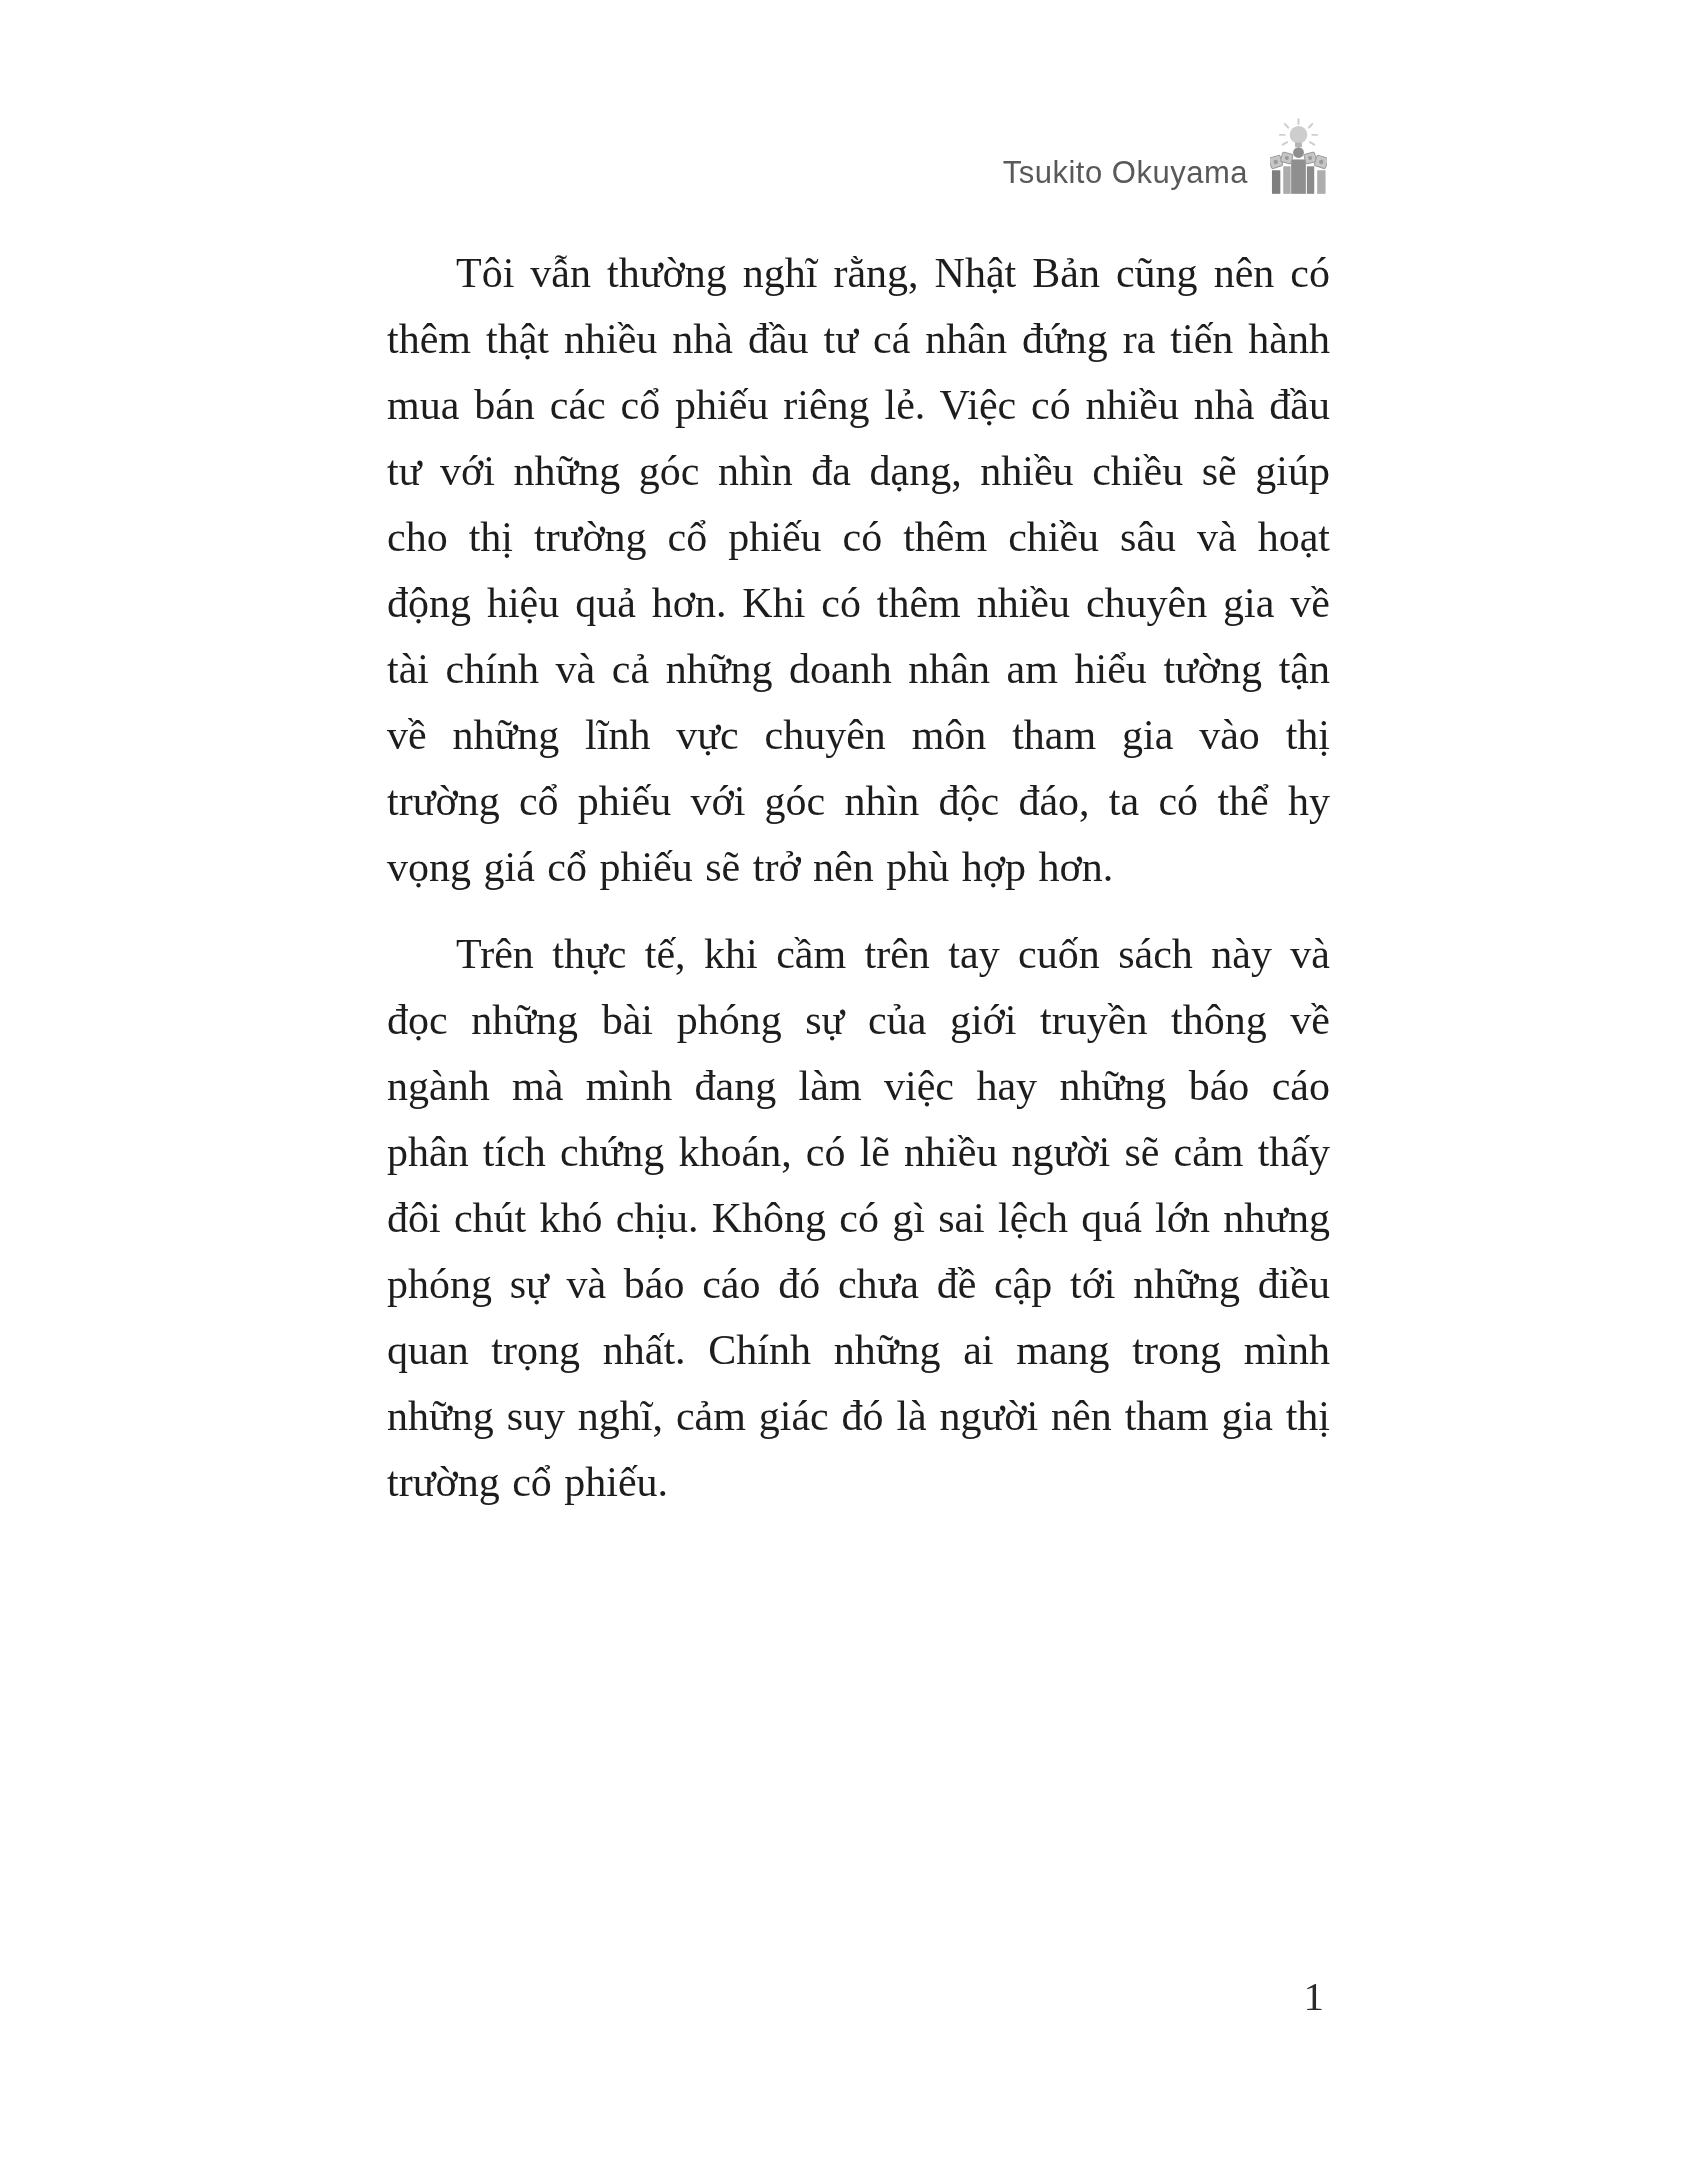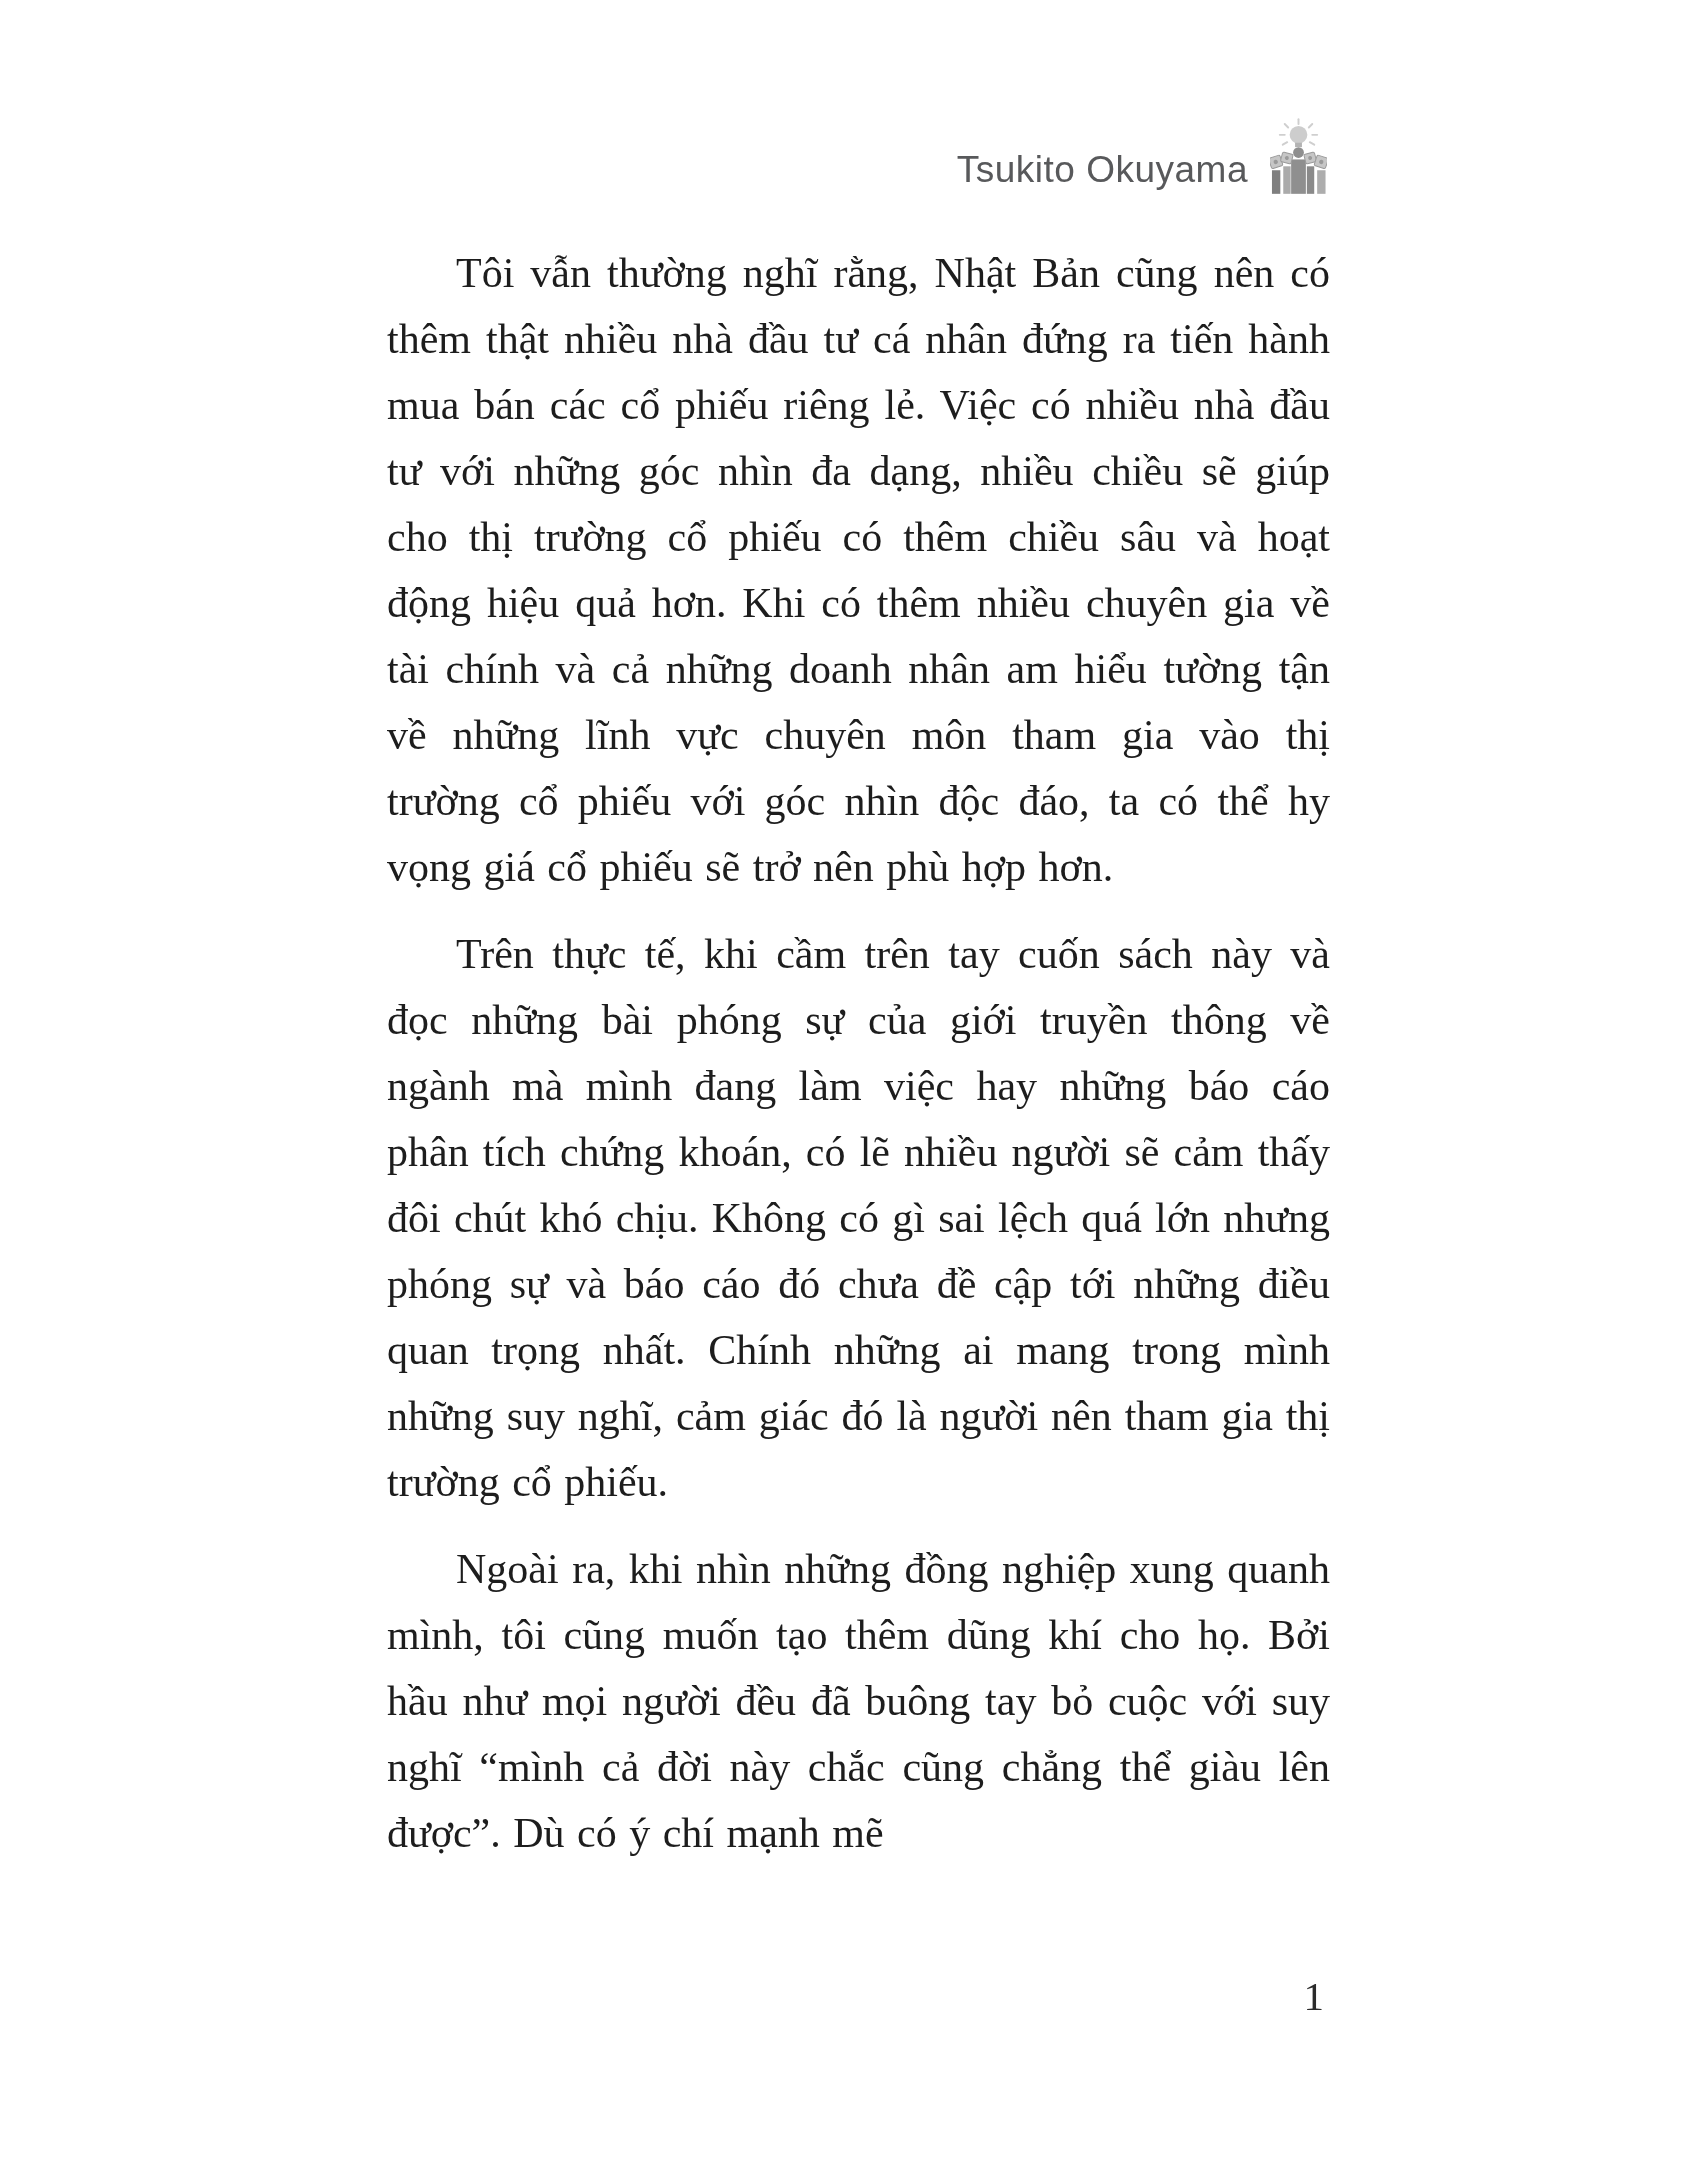--- a/index.html
+++ b/index.html
@@ -18,21 +18,21 @@
   .page-header {
     position: absolute;
     top: 117px;
     right: 356px;
     display: flex;
     align-items: flex-end;
     gap: 22px;
   }
   .author-name {
     font-family: "Liberation Sans", "DejaVu Sans", sans-serif;
-    font-size: 37px;
+    font-size: 31px;
     font-weight: 400;
     color: #58595b;
     letter-spacing: 0.5px;
     line-height: 1;
     padding-bottom: 6px;
     white-space: nowrap;
   }
   .header-icon {
     width: 57px;
     height: 77px;
@@ -112,19 +112,18 @@
           <rect x="46" y="40" width="12" height="11" rx="1.5" fill="#c6c6c6" stroke="#9a9a9a" stroke-width="1"></rect>
           <circle cx="52" cy="45.5" r="2.2" fill="#9a9a9a"></circle>
         </g>
       </svg>
     </span>
   </div>
 
   <div class="text-block">
     <p>Tôi vẫn thường nghĩ rằng, Nhật Bản cũng nên có thêm thật nhiều nhà đầu tư cá nhân đứng ra tiến hành mua bán các cổ phiếu riêng lẻ. Việc có nhiều nhà đầu tư với những góc nhìn đa dạng, nhiều chiều sẽ giúp cho thị trường cổ phiếu có thêm chiều sâu và hoạt động hiệu quả hơn. Khi có thêm nhiều chuyên gia về tài chính và cả những doanh nhân am hiểu tường tận về những lĩnh vực chuyên môn tham gia vào thị trường cổ phiếu với góc nhìn độc đáo, ta có thể hy vọng giá cổ phiếu sẽ trở nên phù hợp hơn.</p>
     <p>Trên thực tế, khi cầm trên tay cuốn sách này và đọc những bài phóng sự của giới truyền thông về ngành mà mình đang làm việc hay những báo cáo phân tích chứng khoán, có lẽ nhiều người sẽ cảm thấy đôi chút khó chịu. Không có gì sai lệch quá lớn nhưng phóng sự và báo cáo đó chưa đề cập tới những điều quan trọng nhất. Chính những ai mang trong mình những suy nghĩ, cảm giác đó là người nên tham gia thị trường cổ phiếu.</p>
-    <p>Ngoài ra, khi nhìn những đồng nghiệp xung quanh mình, tôi cũng muốn tạo thêm dũng khí cho họ. Bởi hầu như mọi người đều đã buông tay bỏ cuộc với suy nghĩ “mình cả đời này chắc cũng chẳng thể giàu lên được”. Dù có ý chí mạnh mẽ</p>
   </div>
 
   <div class="page-number">1</div>
 
 </div>
 
 
 </body></html>

